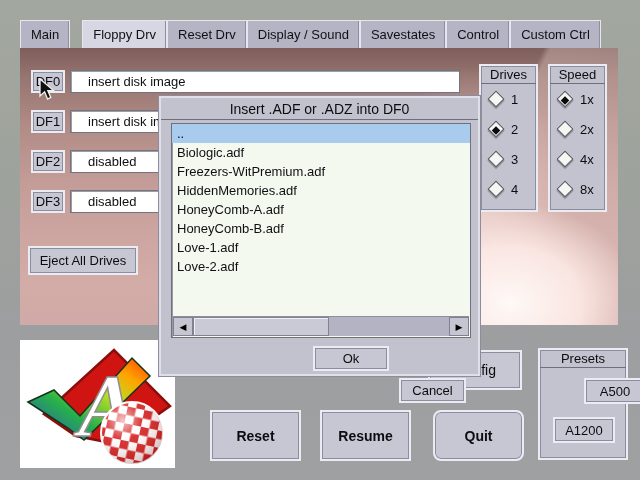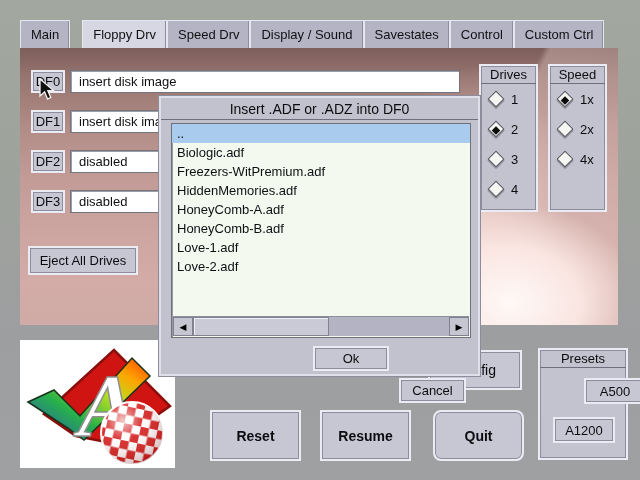--- a/index.html
+++ b/index.html
@@ -26,21 +26,21 @@
 
   
   .btn { position:absolute; background:#c7c7d3; border:2px solid #ebebf3;
     box-shadow:0 0 0 1px #8d8d9d inset; display:flex; align-items:center; justify-content:center;
     font-size:13px; color:#0c0c10; }
 
   
   .df-btn { left:31px; width:34px; height:23px; }
   .df-field { position:absolute; left:70px; width:390px; height:23px; background:#ffffff;
     border:1px solid #74747e; box-shadow:inset 1px 1px 0 #9c9ca6; font-size:13px; color:#101014;
-    display:flex; align-items:center; padding-left:8px; }
+    display:flex; align-items:center; padding-left:17px; }
 
   
   .panel { position:absolute; background:#c3c3cf; border:2px solid #ebebf3;
     box-shadow:0 0 0 1px #8d8d9d inset; }
   .panel-title { height:18px; display:flex; align-items:center; justify-content:center;
     font-size:13px; color:#0c0c10; border-bottom:1px solid #6e6e7c; }
   .radio-row { display:flex; align-items:center; gap:9px; padding-left:9px; height:30px; cursor:default; }
   .diamond { width:12px; height:12px; background:#f6f6f2; border:1px solid #52525e;
     transform:rotate(45deg); box-shadow:1px 1px 1px rgba(0,0,0,.35); position:relative; }
   .diamond .dot { display:none; }
@@ -81,21 +81,21 @@
 </head>
 <body>
 
 <div class="screen">
 
   <div class="photo"></div>
 
   <div class="tabs">
     <div class="tab">Main</div>
     <div class="tab active">Floppy Drv</div>
-    <div class="tab">Speed Drv</div>
+    <div class="tab">Reset Drv</div>
     <div class="tab">Display / Sound</div>
     <div class="tab">Savestates</div>
     <div class="tab">Control</div>
     <div class="tab">Custom Ctrl</div>
   </div>
 
   <div class="btn df-btn" style="top:70px;">DF0</div>
   <div class="df-field" style="top:70px;">insert disk image</div>
   <div class="btn df-btn" style="top:110px;">DF1</div>
   <div class="df-field" style="top:110px;">insert disk image</div>
@@ -136,20 +136,24 @@
         </span>
       <span class="radio-label">1x</span>
     </div>
     <div class="radio-row">
       <span class="diamond"></span>
       <span class="radio-label">2x</span>
     </div>
     <div class="radio-row">
       <span class="diamond"></span>
       <span class="radio-label">4x</span>
+    </div>
+    <div class="radio-row">
+      <span class="diamond"></span>
+      <span class="radio-label">8x</span>
     </div>
   </div>
 
   <div class="btn config-btn">onfig</div>
 
   <div class="panel presets">
     <div class="panel-title">Presets</div>
     <div class="btn preset-btn" style="top:28px;margin-left:31px;">A500</div>
     <div class="btn preset-btn" style="top:67px;">A1200</div>
   </div>

